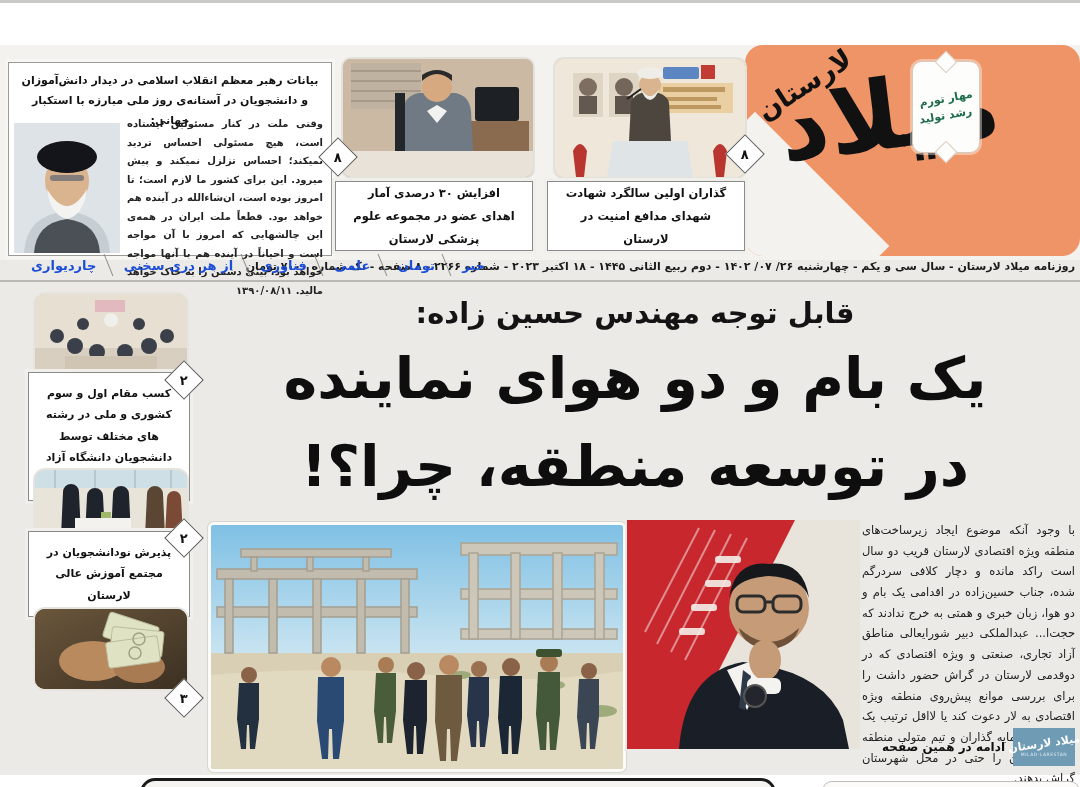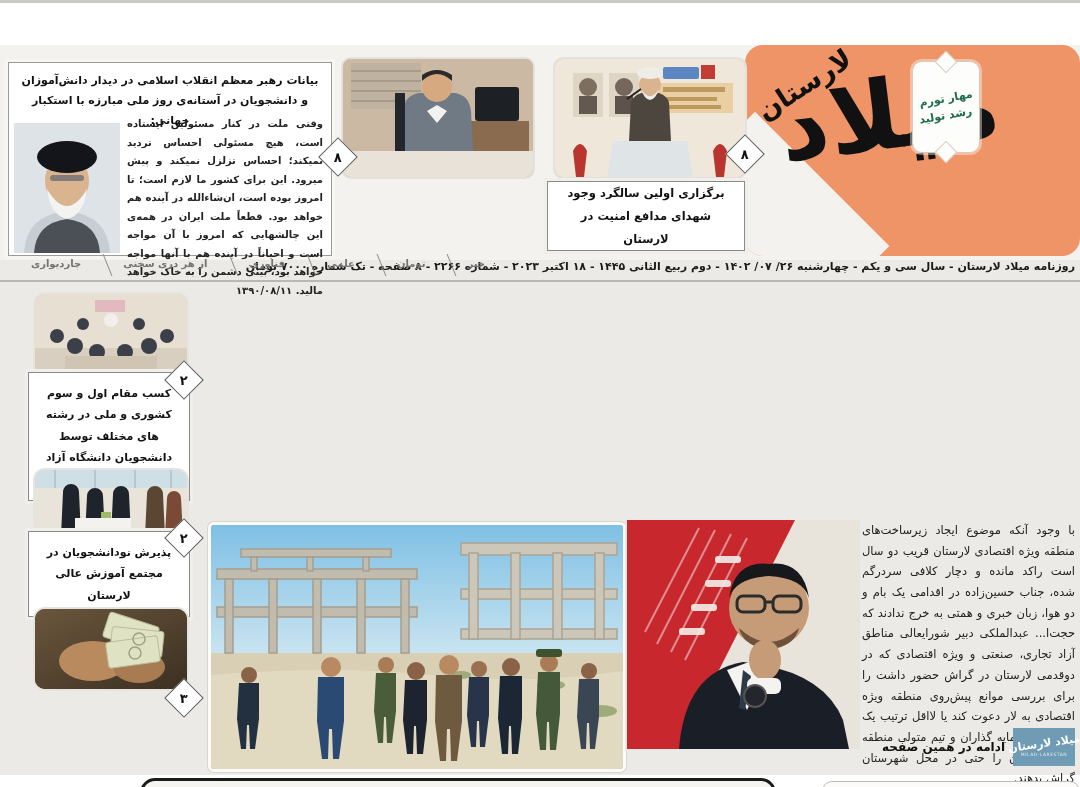--- a/index.html
+++ b/index.html
@@ -51,21 +51,21 @@
            transform:rotate(45deg);display:flex;align-items:center;justify-content:center;z-index:6;}
   .diamond span{transform:rotate(-45deg);font-size:13px;font-weight:bold;color:#111;}
   .d-story1{top:143px;left:324px;} .d-story2{top:140px;left:731px;}
 
   
   .dateline{position:absolute;top:260px;left:490px;width:585px;font-size:11px;font-weight:bold;
             color:#1a1a1a;text-align:left;direction:rtl;white-space:nowrap;}
   .rule{position:absolute;top:280px;left:0;width:1080px;height:2px;background:#b9b8b4;}
   .nav{position:absolute;top:258px;left:15px;width:470px;display:flex;direction:rtl;
        justify-content:space-between;align-items:center;}
-  .nav-item{font-size:10px;font-weight:bold;color:#737373;position:relative;padding-left:16px;}
+  .nav-item{font-size:13px;font-weight:bold;color:#1d4ed8;position:relative;padding-left:16px;}
   .nav-item:not(:last-child):after{content:"";position:absolute;left:0;top:-4px;height:22px;width:1px;
        background:#8a8a86;transform:skewX(22deg);}
 
   
   .side-photo{position:absolute;left:33px;width:152px;border-radius:12px;overflow:hidden;
               border:2px solid #e6e4df;background:#d8d2c6;}
   .side-box{position:absolute;left:28px;width:162px;background:#fff;border:1px solid #8a8a86;
             box-shadow:0 0 0 3px #f0efec;padding:10px 6px;box-sizing:border-box;}
   .side-box p{margin:0;font-size:11px;font-weight:bold;color:#111;text-align:center;line-height:1.95;}
   .sp1{top:292px;height:84px;} .sb1{top:372px;min-height:92px;}
@@ -150,20 +150,23 @@
           </g>
         <rect x="132" y="28" width="44" height="34" rx="3" fill="#1d2126"></rect>
         <rect x="120" y="62" width="66" height="30" fill="#8a6b4f"></rect>
         <rect x="0" y="92" width="190" height="26" fill="#e8e2d8"></rect>
         <path d="M60 52 Q62 36 76 34 L112 34 Q126 36 128 52 L130 92 L58 92 Z" fill="#707a85"></path>
         <path d="M84 52 L94 64 L104 52 L94 46 Z" fill="#f2f2f0"></path>
         <circle cx="94" cy="28" r="15" fill="#d7a981"></circle>
         <path d="M79 22 Q94 8 109 22 L109 16 Q94 6 79 16 Z" fill="#2a2a2a"></path>
         <rect x="52" y="34" width="10" height="58" fill="#23262b"></rect>
       </svg>
+    </div>
+    <div class="story-text">
+      <p>افزایش ۳۰ درصدی آمار اهدای عضو در مجموعه علوم پزشکی لارستان</p>
     </div>
   </div>
   <div class="diamond d-story1">
     <span>۸</span>
   </div>
 
   <div class="story story2">
     <div class="story-photo">
       <svg width="190" height="118" viewBox="0 0 190 118">
         <rect width="190" height="118" fill="#efe7da"></rect>
@@ -189,21 +192,21 @@
         <ellipse cx="95" cy="14" rx="13" ry="6" fill="#efede8"></ellipse>
         <line x1="72" y1="40" x2="86" y2="30" stroke="#222" stroke-width="2"></line>
         <path d="M58 82 L132 82 L138 118 L52 118 Z" fill="#dfe4e6"></path>
         <g fill="#b8362f">
             <path d="M18 92 q7 -14 14 0 l-3 26 h-8 Z"></path>
             <path d="M158 92 q7 -14 14 0 l-3 26 h-8 Z"></path>
           </g>
       </svg>
     </div>
     <div class="story-text">
-      <p>برگزاری اولین سالگرد وجود شهدای مدافع امنیت در لارستان</p>
+      <p>گذاران اولین سالگرد شهادت شهدای مدافع امنیت در لارستان</p>
     </div>
   </div>
   <div class="diamond d-story2">
     <span>۸</span>
   </div>
 
   <div class="dateline">روزنامه میلاد لارستان - سال سی و یکم - چهارشنبه ۲۶/ ۰۷/ ۱۴۰۲ - دوم ربیع الثانی ۱۴۴۵ - ۱۸ اکتبر ۲۰۲۳ - شماره ۲۲۶۶ - ۸ صفحه - تک شماره ۷۰۰۰ تومان</div>
   <div class="rule"></div>
   <nav class="nav">
     <span class="nav-item">خبر</span>
@@ -288,20 +291,23 @@
       <g stroke="#9fa383" stroke-width="1.5" fill="none">
           <circle cx="104" cy="30" r="6"></circle>
           <circle cx="100" cy="44" r="6"></circle>
         </g>
     </svg>
   </div>
   <div class="diamond d-side3">
     <span>۳</span>
   </div>
 
+  <div class="kicker">قابل توجه مهندس حسین زاده:</div>
+  <div class="headline1">یک بام و دو هوای نماینده</div>
+  <div class="headline2">در توسعه منطقه، چرا؟!</div>
 
   <div class="main-photo">
     <svg width="412" height="244" viewBox="0 0 412 244">
       <defs>
           <linearGradient id="sky" x1="0" y1="0" x2="0" y2="1">
         <stop offset="0" stop-color="#7fc0e4"></stop>
             <stop offset="1" stop-color="#cfe7f2"></stop>
           </linearGradient>
         </defs>
       <rect width="412" height="140" fill="url(#sky)"></rect>

